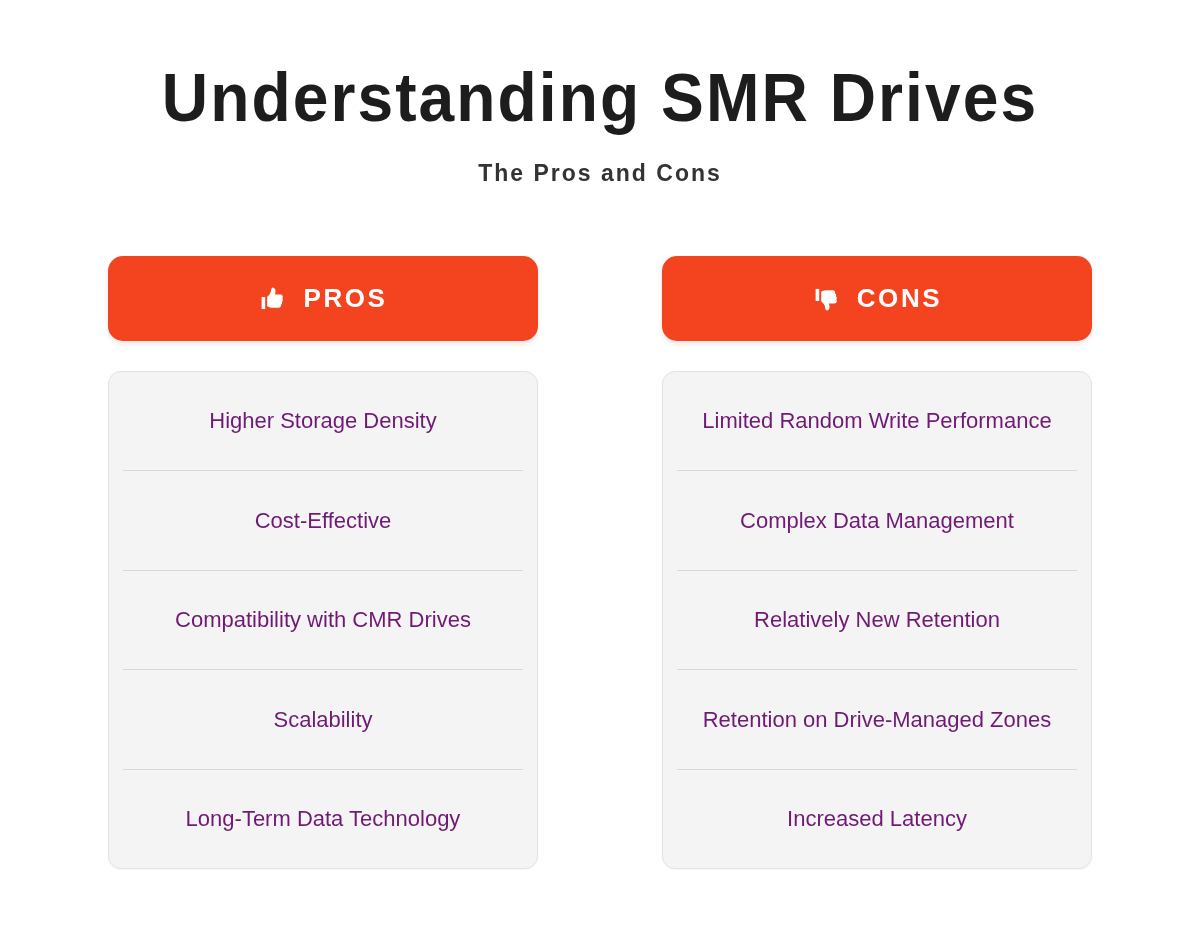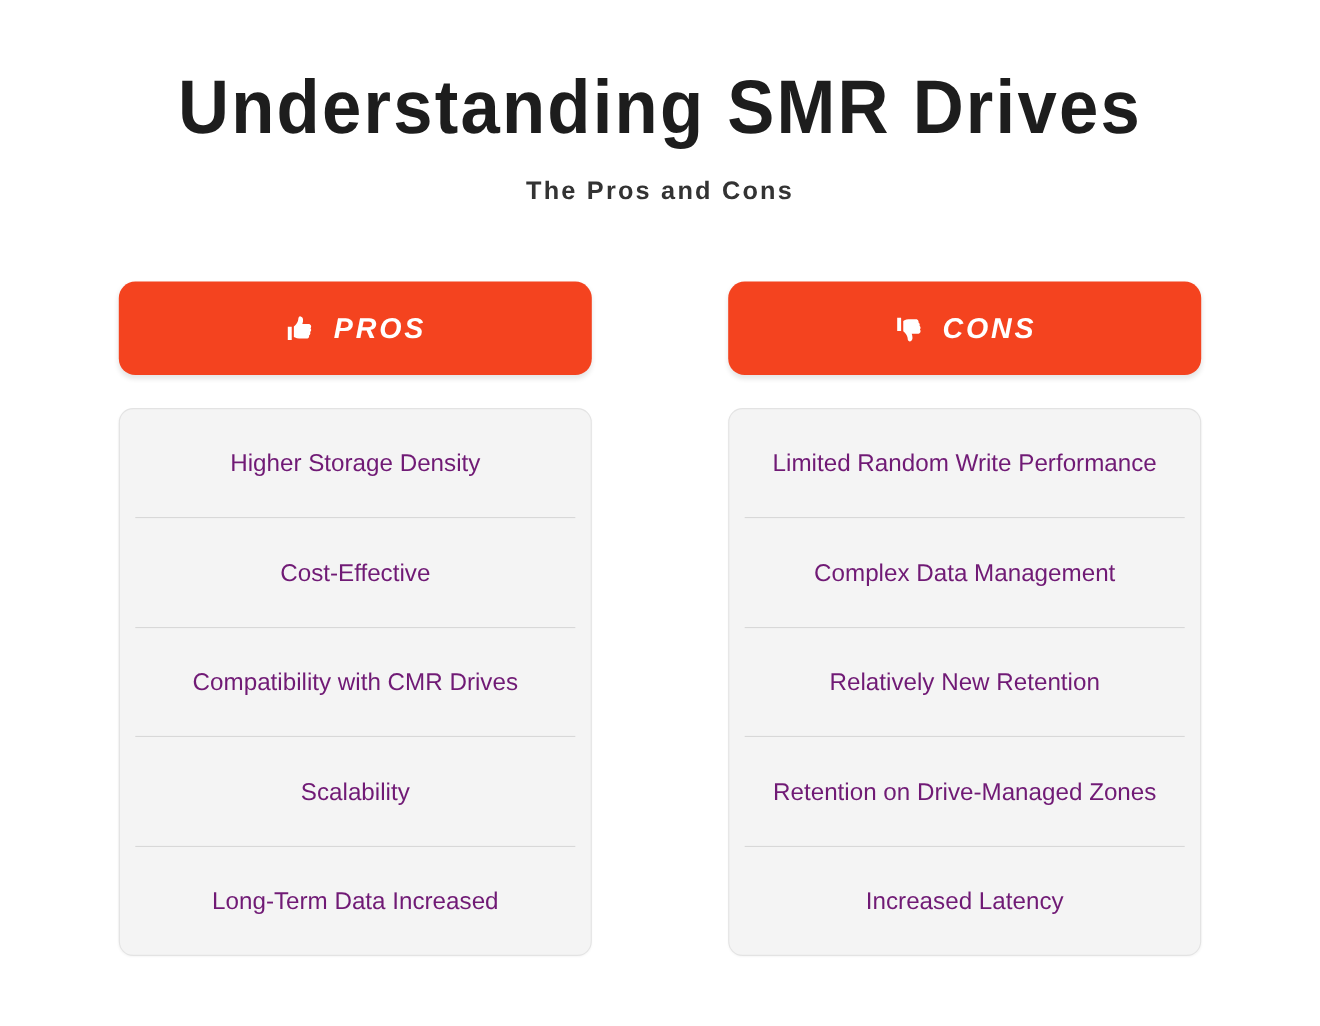--- a/index.html
+++ b/index.html
@@ -68,21 +68,20 @@
   
   .col-header {
     height: 85px;
     border-radius: 15px;
     background: #f4431f;
     display: flex;
     align-items: center;
     justify-content: center;
     box-shadow: 0 3px 5px rgba(0,0,0,0.10);
     user-select: none;
-    font-style: italic;
   }
   .col-header .hdr-icon {
     display: inline-flex;
     align-items: center;
     justify-content: center;
     width: 30px;
     height: 30px;
     margin-right: 15px;
     flex: none;
   }
@@ -151,21 +150,21 @@
           </svg>
         </span>
         <span class="hdr-label">PROS</span>
       </div>
 
       <div class="col-panel">
         <div class="list-item">Higher Storage Density</div>
         <div class="list-item">Cost-Effective</div>
         <div class="list-item">Compatibility with CMR Drives</div>
         <div class="list-item">Scalability</div>
-        <div class="list-item">Long-Term Data Increased</div>
+        <div class="list-item">Long-Term Data Technology</div>
       </div>
 
     </div>
 
     <div class="column">
 
       <div class="col-header">
         <span class="hdr-icon">
           <svg viewBox="0 0 24 24" aria-hidden="true" style="transform:scaleY(-1)">
             <path d="M1.5 10.2h3.3v11.1H1.5z"></path>

